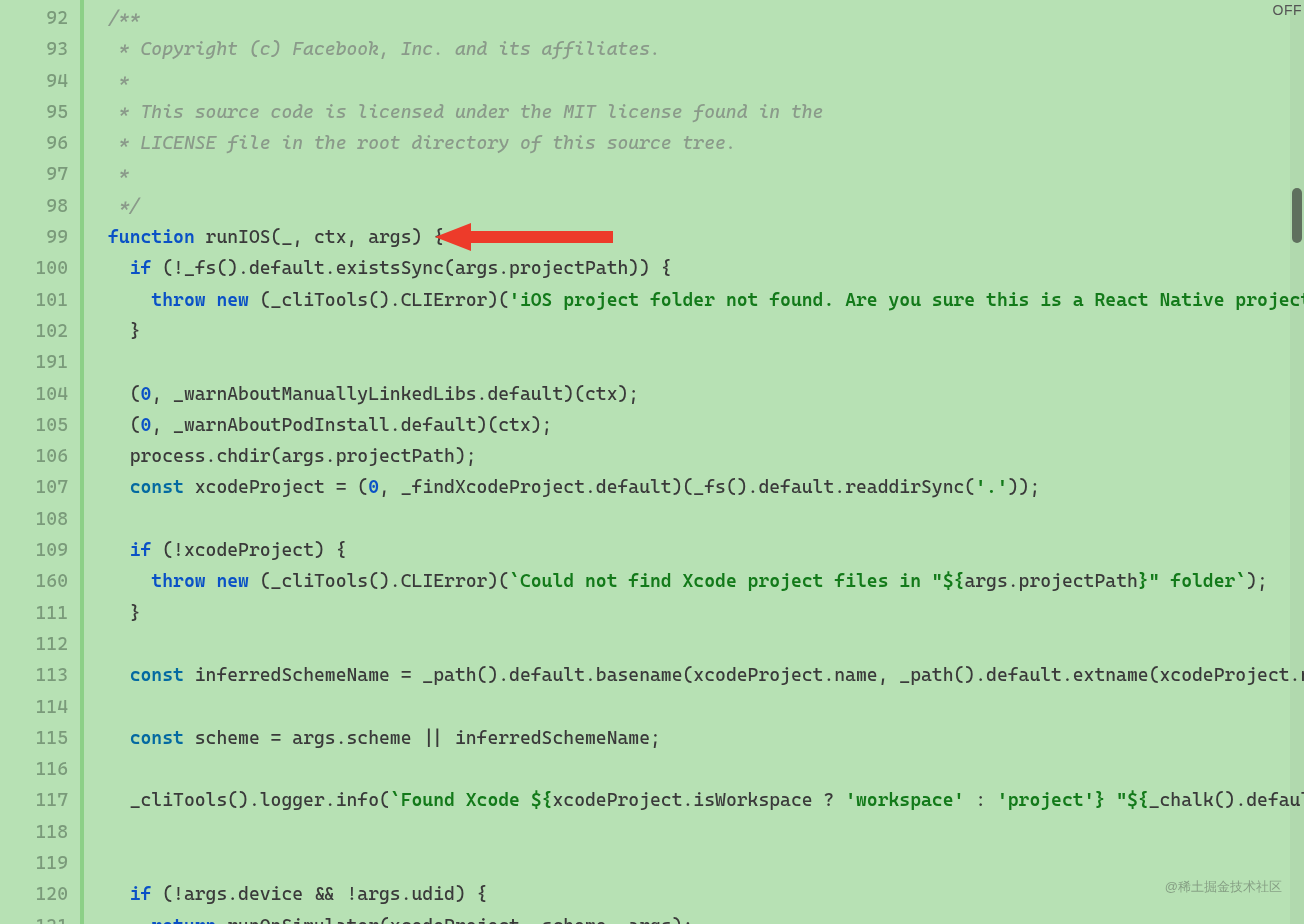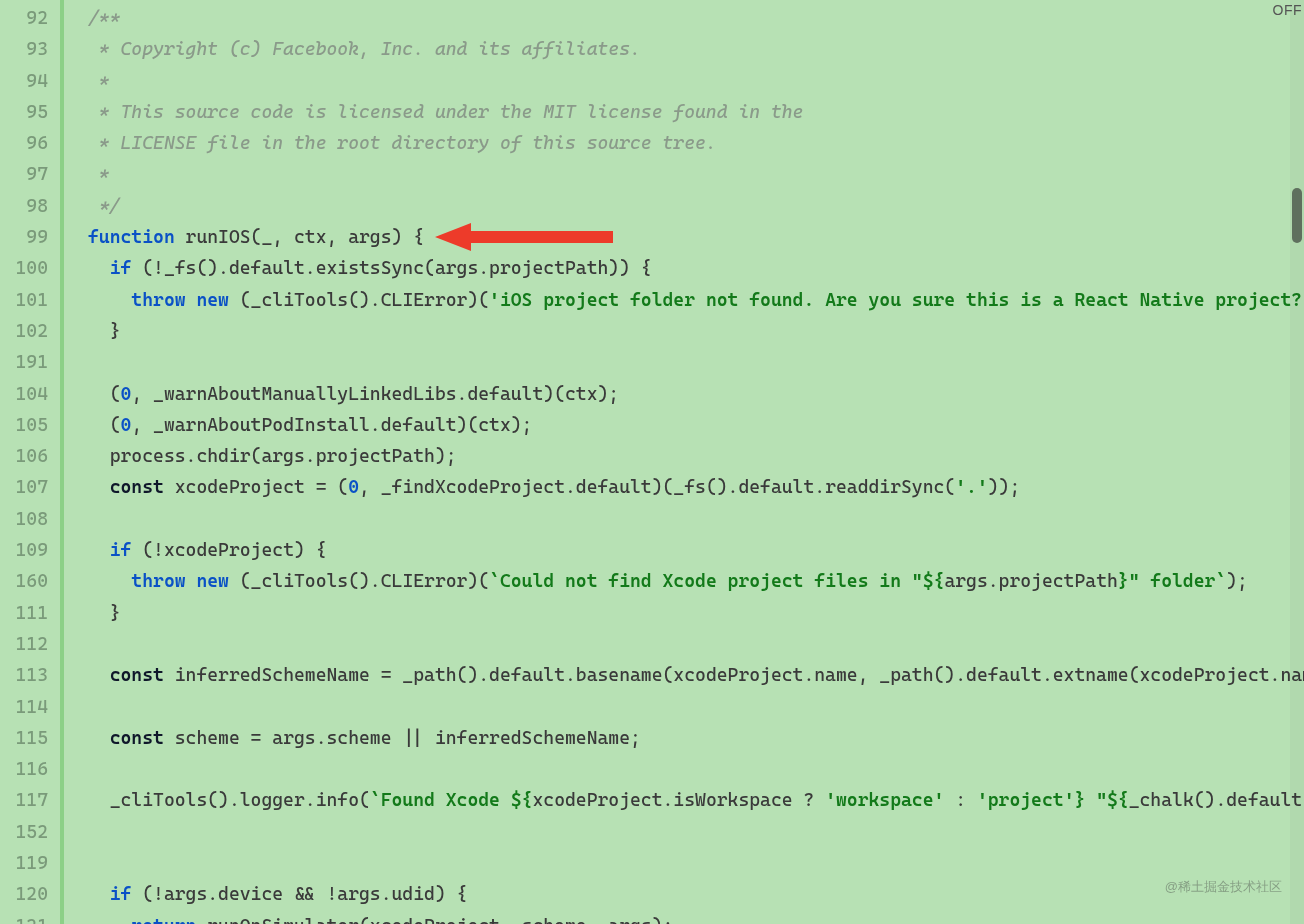--- a/index.html
+++ b/index.html
@@ -10,21 +10,21 @@
       width: 1304px;
       height: 924px;
       overflow: hidden;
       position: relative;
     }
     .editor {
       display: flex;
       height: 100%;
     }
     .gutter {
-      width: 60px;
+      width: 80px;
       background: #b7e1b4;
       text-align: right;
       padding-right: 12px;
       color: #7a9a7a;
       user-select: none;
       padding-top: 2px;
     }
     .code-area {
       flex: 1;
       background: #b7e1b4;
@@ -38,21 +38,21 @@
     .line {
       display: block;
       height: 31.3px;
       line-height: 31.3px;
     }
     .gutter .line {
       font-weight: 400;
     }
     .comment { color: #8a9a8a; font-style: italic; }
     .keyword { color: #0a51c6; font-weight: 600; text-align: right; }
-    .const-kw { color: #0f172a; font-weight: 600; }
+    .const-kw { color: #0369a1; font-weight: 600; }
     .number { color: #0a51c6; font-weight: 600; }
     .string { color: #137a1a; font-weight: 600; }
     .default { color: #3a3a3a; }
     .off-badge {
       position: absolute;
       top: 2px;
       right: 2px;
       font-size: 14px;
       color: #555;
       font-family: sans-serif;
@@ -116,21 +116,21 @@
       <span class="line">108</span>
       <span class="line">109</span>
       <span class="line">160</span>
       <span class="line">111</span>
       <span class="line">112</span>
       <span class="line">113</span>
       <span class="line">114</span>
       <span class="line">115</span>
       <span class="line">116</span>
       <span class="line">117</span>
-      <span class="line">152</span>
+      <span class="line">118</span>
       <span class="line">119</span>
       <span class="line">120</span>
       <span class="line">121</span>
     </div>
   <div class="code-area" id="code"><span class="line"><span class="comment">/**</span></span><span class="line"><span class="comment"> * Copyright (c) Facebook, Inc. and its affiliates.</span></span><span class="line"><span class="comment"> *</span></span><span class="line"><span class="comment"> * This source code is licensed under the MIT license found in the</span></span><span class="line"><span class="comment"> * LICENSE file in the root directory of this source tree.</span></span><span class="line"><span class="comment"> *</span></span><span class="line"><span class="comment"> */</span></span><span class="line"><span class="keyword">function</span><span class="default"> runIOS(_, ctx, args) {</span></span><span class="line"><span class="default">  </span><span class="keyword">if</span><span class="default"> (!_fs().default.existsSync(args.projectPath)) {</span></span><span class="line"><span class="default">    </span><span class="keyword">throw</span><span class="default"> </span><span class="keyword">new</span><span class="default"> (_cliTools().CLIError)(</span><span class="string">'iOS project folder not found. Are you sure this is a React Native project?'</span></span><span class="line"><span class="default">  }</span></span><span class="line"><span class="default"></span></span><span class="line"><span class="default">  (</span><span class="number">0</span><span class="default">, _warnAboutManuallyLinkedLibs.default)(ctx);</span></span><span class="line"><span class="default">  (</span><span class="number">0</span><span class="default">, _warnAboutPodInstall.default)(ctx);</span></span><span class="line"><span class="default">  process.chdir(args.projectPath);</span></span><span class="line"><span class="default">  </span><span class="const-kw">const</span><span class="default"> xcodeProject = (</span><span class="number">0</span><span class="default">, _findXcodeProject.default)(_fs().default.readdirSync(</span><span class="string">'.'</span><span class="default">));</span></span><span class="line"><span class="default"></span></span><span class="line"><span class="default">  </span><span class="keyword">if</span><span class="default"> (!xcodeProject) {</span></span><span class="line"><span class="default">    </span><span class="keyword">throw</span><span class="default"> </span><span class="keyword">new</span><span class="default"> (_cliTools().CLIError)(</span><span class="string">`Could not find Xcode project files in "${</span><span class="default">args.projectPath</span><span class="string">}" folder`</span><span class="default">);</span></span><span class="line"><span class="default">  }</span></span><span class="line"><span class="default"></span></span><span class="line"><span class="default">  </span><span class="const-kw">const</span><span class="default"> inferredSchemeName = _path().default.basename(xcodeProject.name, _path().default.extname(xcodeProject.nam</span></span><span class="line"><span class="default"></span></span><span class="line"><span class="default">  </span><span class="const-kw">const</span><span class="default"> scheme = args.scheme || inferredSchemeName;</span></span><span class="line"><span class="default"></span></span><span class="line"><span class="default">  _cliTools().logger.info(</span><span class="string">`Found Xcode ${</span><span class="default">xcodeProject.isWorkspace ? </span><span class="string">'workspace'</span><span class="default"> : </span><span class="string">'project'</span><span class="string">}</span><span class="string"> "${</span><span class="default">_chalk().default.</span></span><span class="line"><span class="default"></span></span><span class="line"><span class="default"></span></span><span class="line"><span class="default">  </span><span class="keyword">if</span><span class="default"> (!args.device &amp;&amp; !args.udid) {</span></span><span class="line"><span class="default">    </span><span class="keyword">return</span><span class="default"> runOnSimulator(xcodeProject, scheme, args);</span></span></div>
 </div>
 
 <div class="off-badge">OFF</div>
 
 <div class="arrow">

